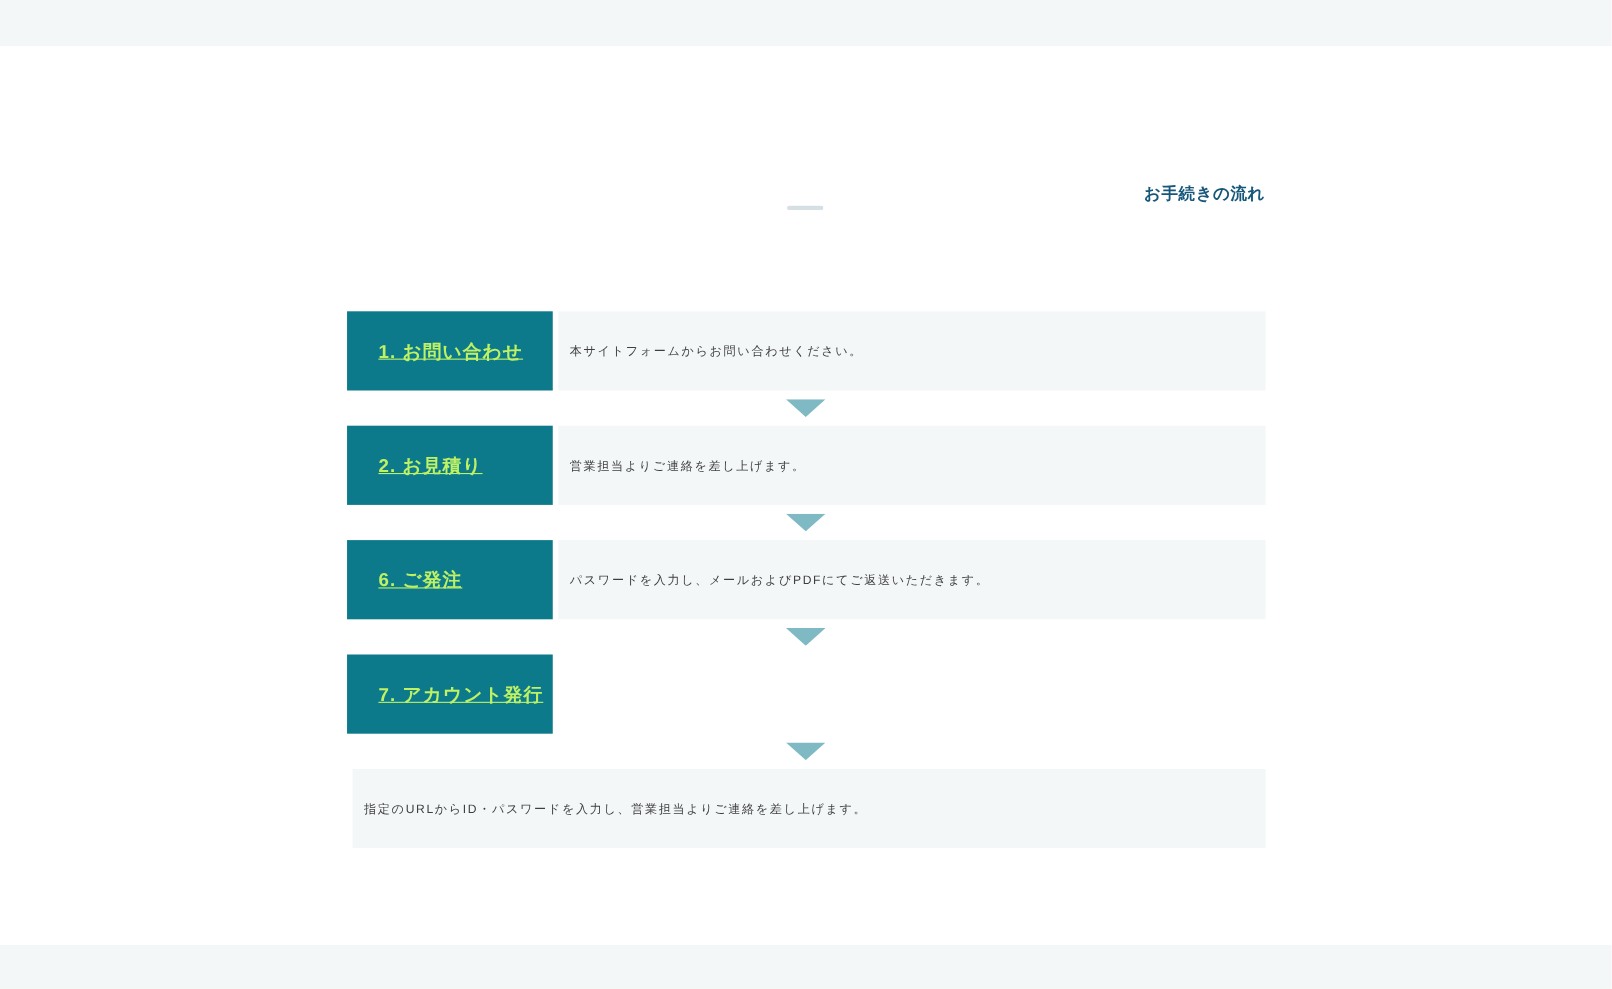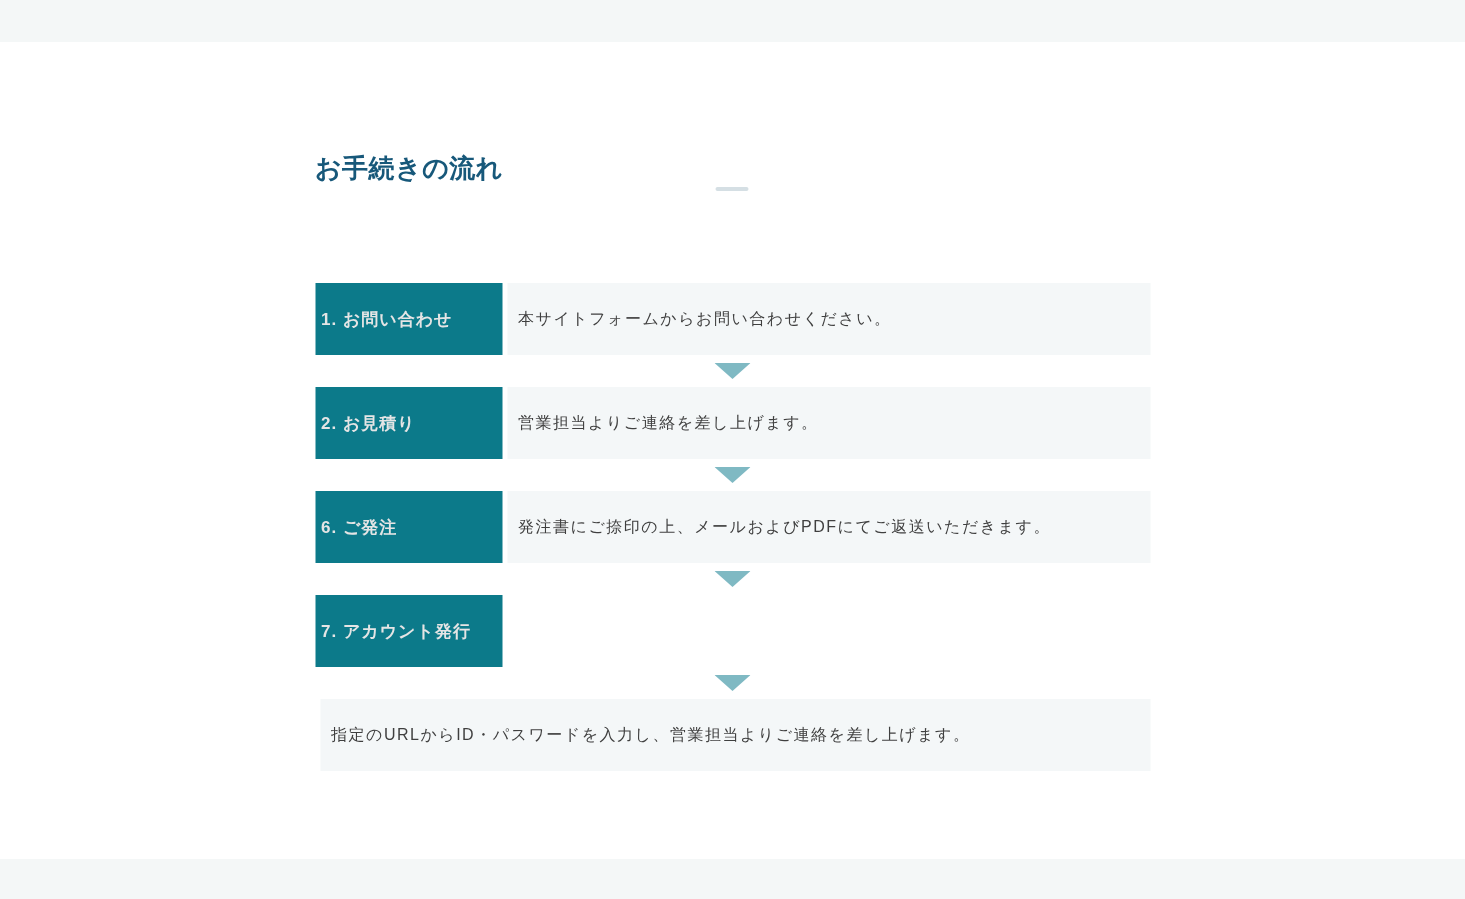--- a/index.html
+++ b/index.html
@@ -26,57 +26,58 @@
   .band-bottom{
     position:absolute;bottom:0;left:0;width:100%;height:40px;
     background:var(--band-bg);
   }
   .flow-section{
     position:absolute;top:0;left:50%;
     transform:translateX(-50%);
     width:835px;height:100%;
   }
   .section-title{
-    position:absolute;top:151px;left:0;width:100%;
-    text-align:left;
-    font-size:26px;font-weight:bold;
+    position:absolute;top:167px;left:0;width:100%;
+    text-align:right;
+    font-size:15px;font-weight:bold;
     color:var(--title-color);
     letter-spacing:0.5px;
   }
   .title-divider{
     position:absolute;top:187px;left:50%;
     width:33px;height:4px;margin-left:-17px;
     background:var(--divider-color);
     border-radius:2px;
   }
   .steps{
     position:absolute;top:283px;left:0;width:835px;
   }
   .step-row{
     display:flex;
     height:72px;
   }
   .step-label{
     width:187px;
     flex:0 0 187px;
     background:var(--accent);
-    color:#e5e5e5;
+    color:#bef264;
     font-weight:bold;
     font-size:17px;
     letter-spacing:1px;
     display:flex;
     align-items:center;
-    padding-left:6px;
+    padding-left:29px;
+    text-decoration:underline;
   }
   .step-desc{
     flex:1;
     margin-left:5px;
     background:var(--desc-bg);
     color:var(--desc-text);
-    font-size:16px;
+    font-size:11px;
     letter-spacing:1.5px;
     display:flex;
     align-items:center;
     padding-left:11px;
   }
   .step-connector{
     height:32px;
     display:flex;
     align-items:center;
     justify-content:center;
@@ -106,21 +107,21 @@
         <div class="step-label">2. お見積り</div>
         <div class="step-desc">営業担当よりご連絡を差し上げます。</div>
       </div>
       <div class="step-connector">
         <svg width="36" height="16" viewBox="0 0 36 16">
           <polygon points="0,0 36,0 18,16"></polygon>
         </svg>
       </div>
       <div class="step-row">
         <div class="step-label">6. ご発注</div>
-        <div class="step-desc">発注書にご捺印の上、メールおよびPDFにてご返送いただきます。</div>
+        <div class="step-desc">パスワードを入力し、メールおよびPDFにてご返送いただきます。</div>
       </div>
       <div class="step-connector">
         <svg width="36" height="16" viewBox="0 0 36 16">
           <polygon points="0,0 36,0 18,16"></polygon>
         </svg>
       </div>
       <div class="step-row">
         <div class="step-label">7. アカウント発行</div>
       </div>
       <div class="step-connector">

